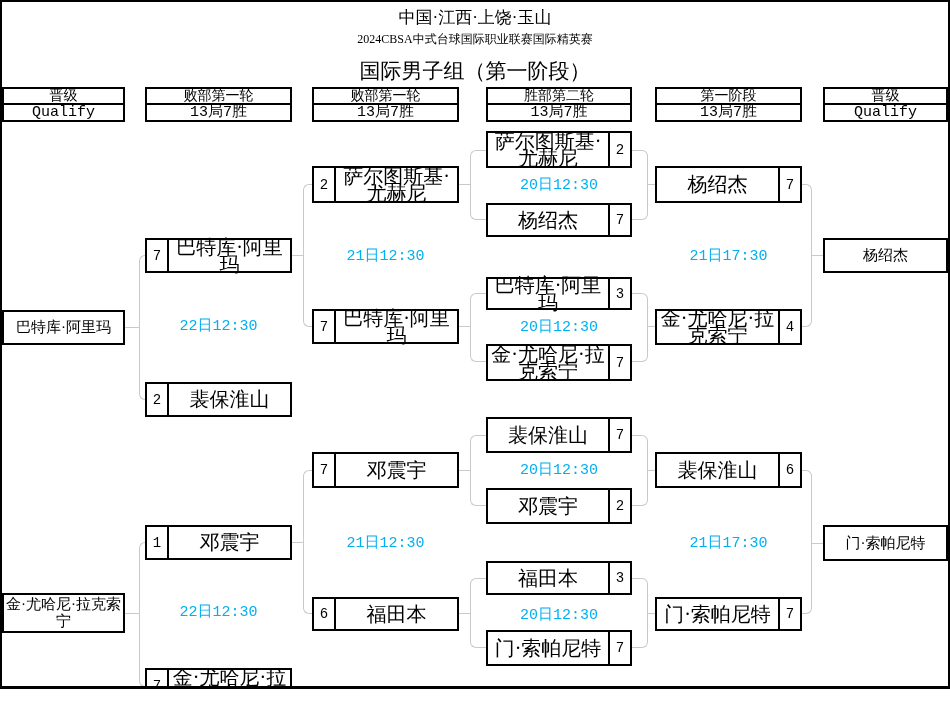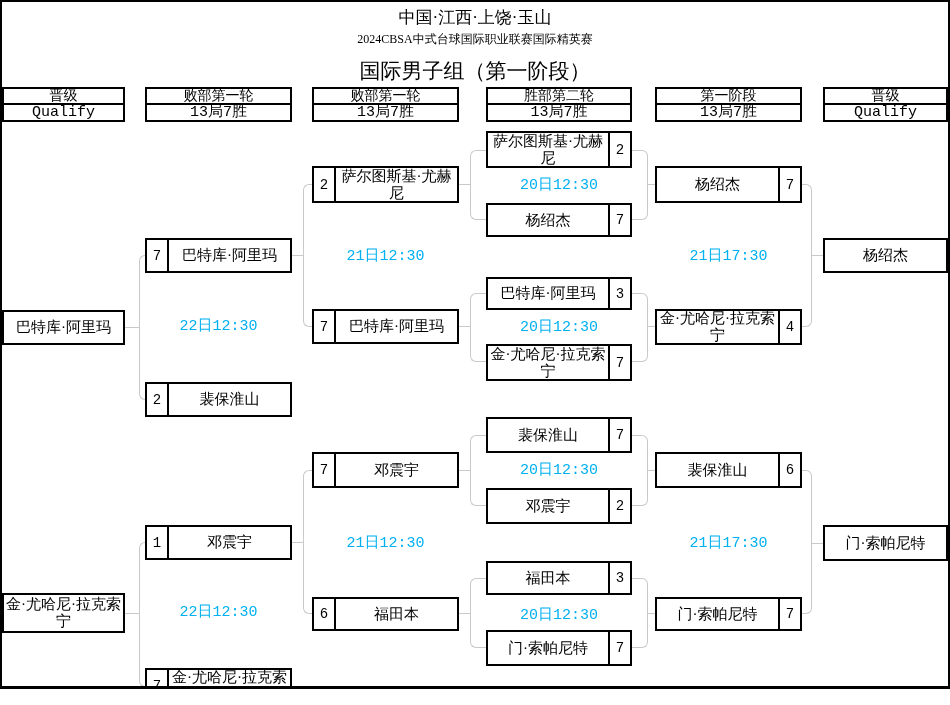--- a/index.html
+++ b/index.html
@@ -22,21 +22,21 @@
   .hr1 { flex:1; border-bottom:2px solid #000; display:flex; align-items:center; justify-content:center; font-size:14px; line-height:1; }
   .hr2 { flex:1; display:flex; align-items:center; justify-content:center; font-size:15px; line-height:1;
          font-family:"Liberation Mono","DejaVu Sans Mono",monospace; }
 
   .pbox { position:absolute; border:2px solid #000; background:#fff; display:flex; z-index:2; }
   .score { flex:0 0 22px; display:flex; align-items:center; justify-content:center;
            font-size:14px; font-family:"Liberation Mono","DejaVu Sans Mono",monospace; }
   .sl .score { border-right:2px solid #000; }
   .sr .score { border-left:2px solid #000; }
   .pname { flex:1; display:flex; align-items:center; justify-content:center; text-align:center;
-           font-size:15px; line-height:17px; padding:4px 1px; }
+           font-size:20px; line-height:17px; padding:4px 1px; }
 
   .qbox { position:absolute; border:2px solid #000; background:#fff; display:flex; align-items:center;
           justify-content:center; text-align:center; font-size:15px; line-height:17px; z-index:2; }
 
   .mdate { position:absolute; text-align:center; font-size:15px; line-height:18px; height:18px;
            color:var(--date-color,#00B0F0); font-family:"Liberation Mono","DejaVu Sans Mono",monospace;
            white-space:nowrap; z-index:2; }
 
   .bkt  { position:absolute; z-index:1; }
   .bkt-l { border-left:1.5px solid var(--connector-color,#C9C9C9);

